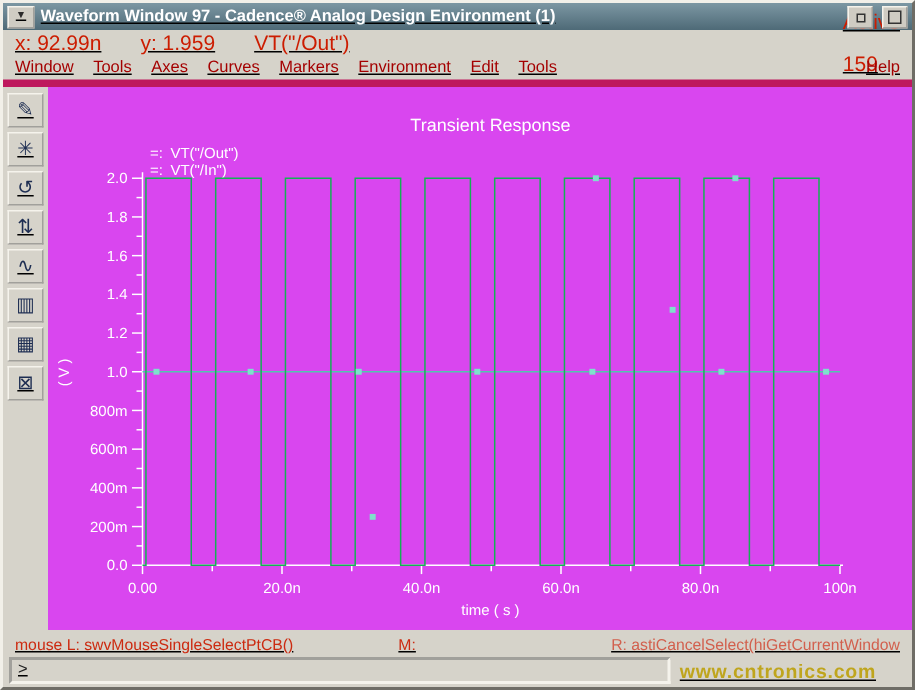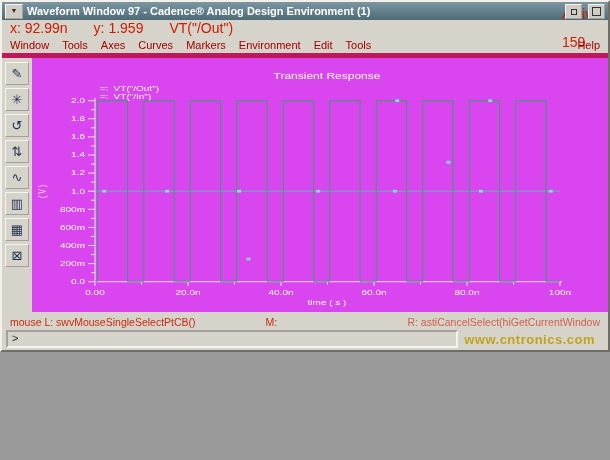--- a/index.html
+++ b/index.html
@@ -1,20 +1,20 @@
 <!DOCTYPE html>
 <html><head>
 <meta charset="utf-8">
 <style>
   html,body{margin:0;padding:0;background:#9a9a9a;}
   .window{
-    width:610px;height:352px;box-sizing:border-box;position:relative;
+    width:610px;height:460px;box-sizing:border-box;position:relative;
     background:#d6d3ca;border:2px solid;border-color:#f2f0e9 #6f6d66 #6f6d66 #f2f0e9;
     display:flex;flex-direction:column;
-    font-family:"Liberation Sans",sans-serif;overflow:hidden;
+    font-family:"Liberation Sans",sans-serif;overflow:hidden;text-decoration:underline;
   }
   
   .titlebar{height:18px;flex:0 0 18px;background:linear-gradient(180deg,#7c97a3,#4e6a77);
     display:flex;align-items:center;padding:0 3px;gap:4px;}
   .tb-menu-btn{width:16px;height:13px;background:#cfccc3;border:1px outset #f5f3ec;
     font-size:7px;line-height:11px;text-align:center;color:#2a2a2a;cursor:default;}
   .tb-title{flex:1;color:#fff;font-size:11px;font-weight:bold;white-space:nowrap;overflow:hidden;}
   .tb-btn{width:15px;height:13px;background:#cfccc3;border:1px outset #f5f3ec;position:relative;margin-left:2px;}
   .tb-btn .sq-small{position:absolute;left:5px;top:4px;width:4px;height:4px;border:1px solid #333;}
   .tb-btn .sq-big{position:absolute;left:3px;top:2px;width:7px;height:7px;border:1px solid #333;}
@@ -42,21 +42,21 @@
   svg .axis{stroke:#fff;stroke-width:1;}
   
   .statusbottom{height:16px;flex:0 0 16px;display:flex;align-items:flex-end;padding:0 8px;
     font-size:10.5px;color:#cc2a10;white-space:nowrap;}
   .statusbottom .mid{margin-left:70px;}
   .statusbottom .right{margin-left:auto;color:#d2604e;}
   
   .promptbar{height:20px;flex:0 0 20px;display:flex;align-items:center;padding:1px 4px;gap:6px;}
   .prompt-field{flex:1;height:14px;border:2px inset #f5f3ec;background:#d6d3ca;
     font-size:11px;color:#222;line-height:13px;padding:0 4px;}
-  .watermark{color:#bfa51d;font-size:13px;font-weight:bold;letter-spacing:.5px;margin-right:9px;}
+  .watermark{color:#bfa51d;font-size:13px;font-weight:bold;letter-spacing:.5px;margin-right:20px;}
 </style>
 </head>
 <body>
 
 <div class="window">
 
   <div class="titlebar">
     <div class="tb-menu-btn">
       <span>▼</span>
     </div>

